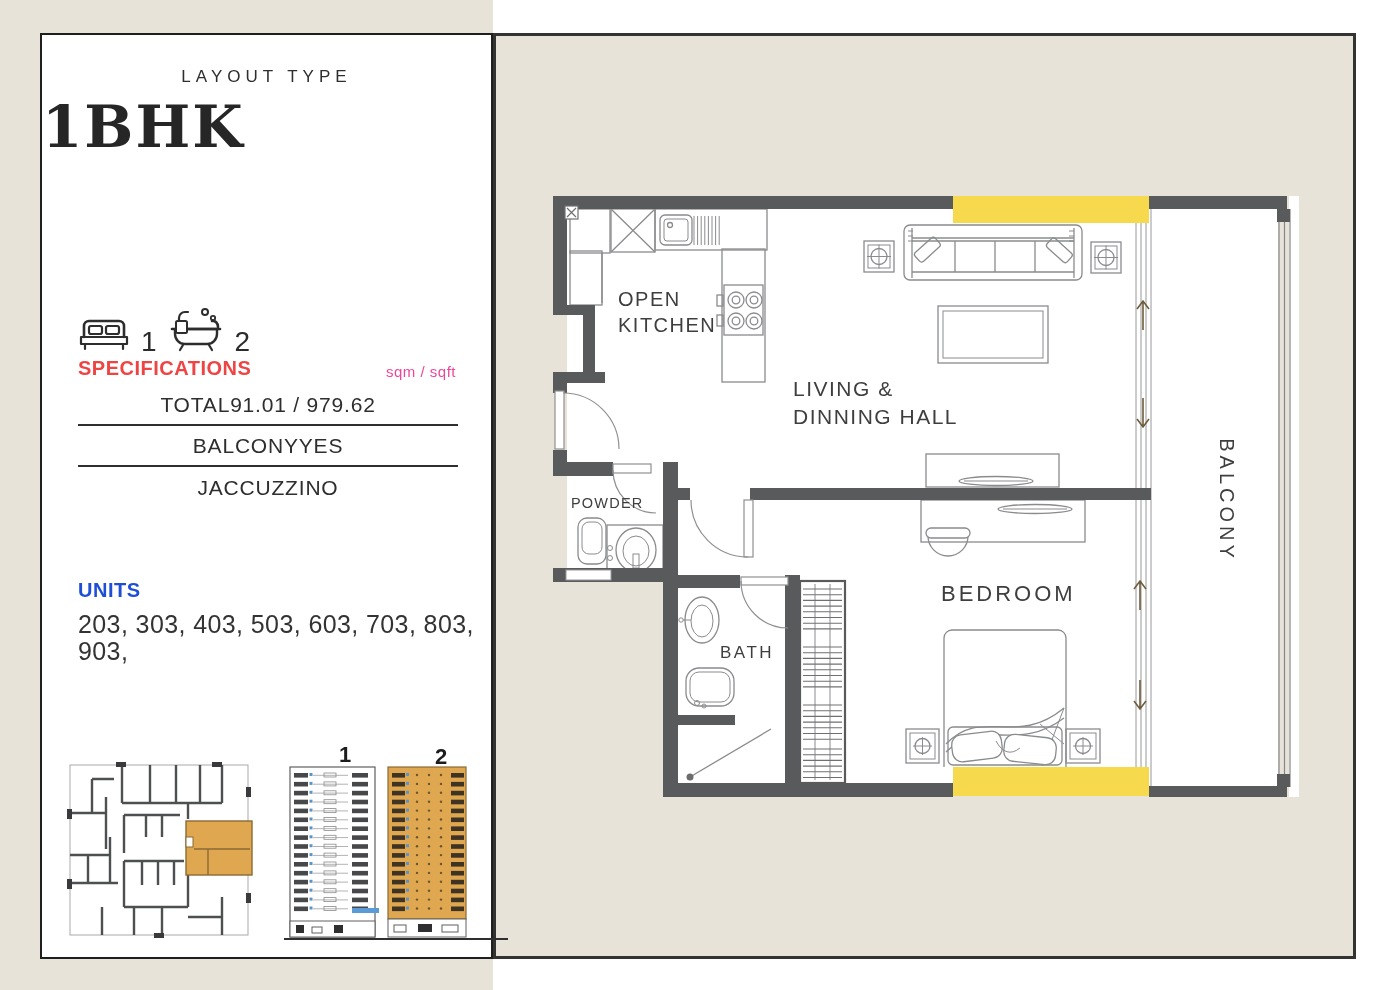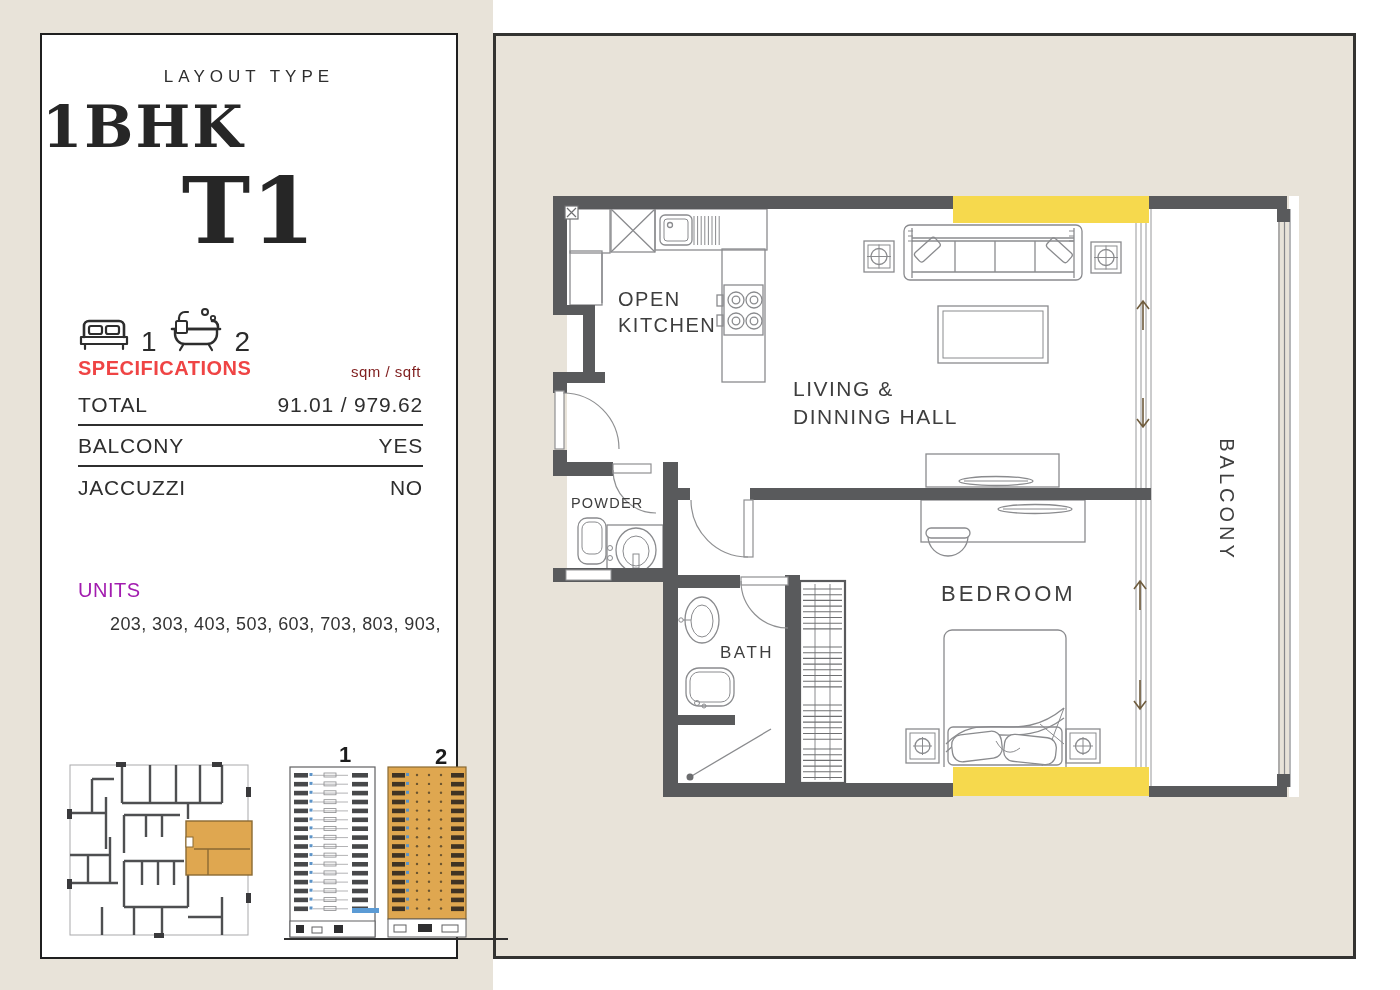--- a/index.html
+++ b/index.html
@@ -4,67 +4,66 @@
 <style>
   * { margin:0; padding:0; box-sizing:border-box; }
   html,body { width:1400px; height:990px; }
   body { position:relative; background:#ffffff; overflow:hidden;
          font-family:"Liberation Sans", sans-serif; color:#2b2b2b; }
 
   .left-backdrop { position:absolute; left:0; top:0; width:493px; height:990px; background:#e8e3d9; }
   .plan-panel    { position:absolute; left:493px; top:33px; width:863px; height:926px;
                    background:#e8e3d9; border:3px solid #333331; }
 
-  .info-card { position:absolute; left:40px; top:33px; width:418px; height:926px;
+  .info-card { position:absolute; left:40px; top:33px; width:453px; height:926px;
                background:#ffffff; border:2px solid #1f1f1f; }
 
   .layout-type-label { position:absolute; top:32px; left:0; right:0; text-align:center;
                        font-size:17px; letter-spacing:5px; font-weight:500; color:#2e2e2e; }
   .card-title    { position:absolute; top:58px; left:0; right:0; 
                    font-family:"DejaVu Serif", serif; font-size:58px; letter-spacing:2px;
                    font-weight:600; color:#262626; }
   .card-subtitle { position:absolute; top:122px; left:0; right:0; text-align:center;
                    font-family:"DejaVu Serif", serif; font-size:92px; letter-spacing:1px;
                    font-weight:600; color:#262626; }
 
   .amenities { position:absolute; top:270px; left:36px; display:flex; align-items:flex-end; gap:11px; }
   .amenity-count { font-size:28px; color:#2b2b2b; line-height:1; padding-bottom:1px; }
 
   .spec-heading { position:absolute; top:322px; left:36px; font-size:20px; font-weight:700;
                   letter-spacing:0.5px; color:#ef4444; }
-  .unit-note    { position:absolute; top:328px; right:35px; font-size:15px; letter-spacing:0.5px; color:#7f1d1d; }
+  .unit-note    { position:absolute; top:328px; right:35px; font-size:15px; letter-spacing:0.5px; color:#ec4899; }
 
   .spec-table { position:absolute; top:350px; left:36px; right:33px; }
-  .spec-row { display:flex; justify-content:space-between; align-items:center; height:41px;
+  .spec-row { display:flex; justify-content:center; align-items:center; height:41px;
               font-size:21px; letter-spacing:0.8px; color:#2e2e2e; }
   .spec-row.bordered { border-bottom:2px solid #2f2f2f; }
 
-  .units-heading { position:absolute; top:544px; left:36px; font-size:20px; font-weight:400;
-                   letter-spacing:0.5px; color:#a21caf; }
+  .units-heading { position:absolute; top:544px; left:36px; font-size:20px; font-weight:700;
+                   letter-spacing:0.5px; color:#1d4ed8; }
   .units-list { position:absolute; top:576px; left:36px; width:400px;
-                font-size:18px; line-height:27px; letter-spacing:0.4px; color:#333;margin-left:32px; }
+                font-size:25px; line-height:27px; letter-spacing:0.4px; color:#333; }
 
   .keyplan   { position:absolute; top:722px; left:20px; }
   .towers    { position:absolute; top:710px; left:240px; }
 
   .floor-plan { position:absolute; left:493px; top:33px; }
   svg text { font-family:"Liberation Sans", sans-serif; fill:#3e3e3e; }
   .tower-num { font-weight:700; font-size:22px; fill:#1c1c1c; }
 </style>
 </head>
 <body>
 
 <div>
   <div class="left-backdrop"></div>
   <div class="plan-panel"></div>
 
   <div class="info-card">
     <div class="layout-type-label">LAYOUT TYPE</div>
     <div class="card-title">1BHK</div>
-    <div class="card-subtitle">T1</div>
 
     <div class="amenities">
       <span>
         <svg width="52" height="40" viewBox="0 0 52 40" fill="none" stroke="#2d2d2d" stroke-width="2.6" stroke-linecap="round" stroke-linejoin="round">
           <path d="M6 24 V13 a5 5 0 0 1 5-5 h30 a5 5 0 0 1 5 5 v11"></path>
           <rect x="11" y="13" width="13" height="8" rx="2" stroke-width="2.2"></rect>
           <rect x="28" y="13" width="13" height="8" rx="2" stroke-width="2.2"></rect>
           <path d="M3 24 h46 v7 h-46 z" stroke-width="2.2"></path>
           <path d="M7 31 v5 M45 31 v5" stroke-width="2.2"></path>
         </svg>

